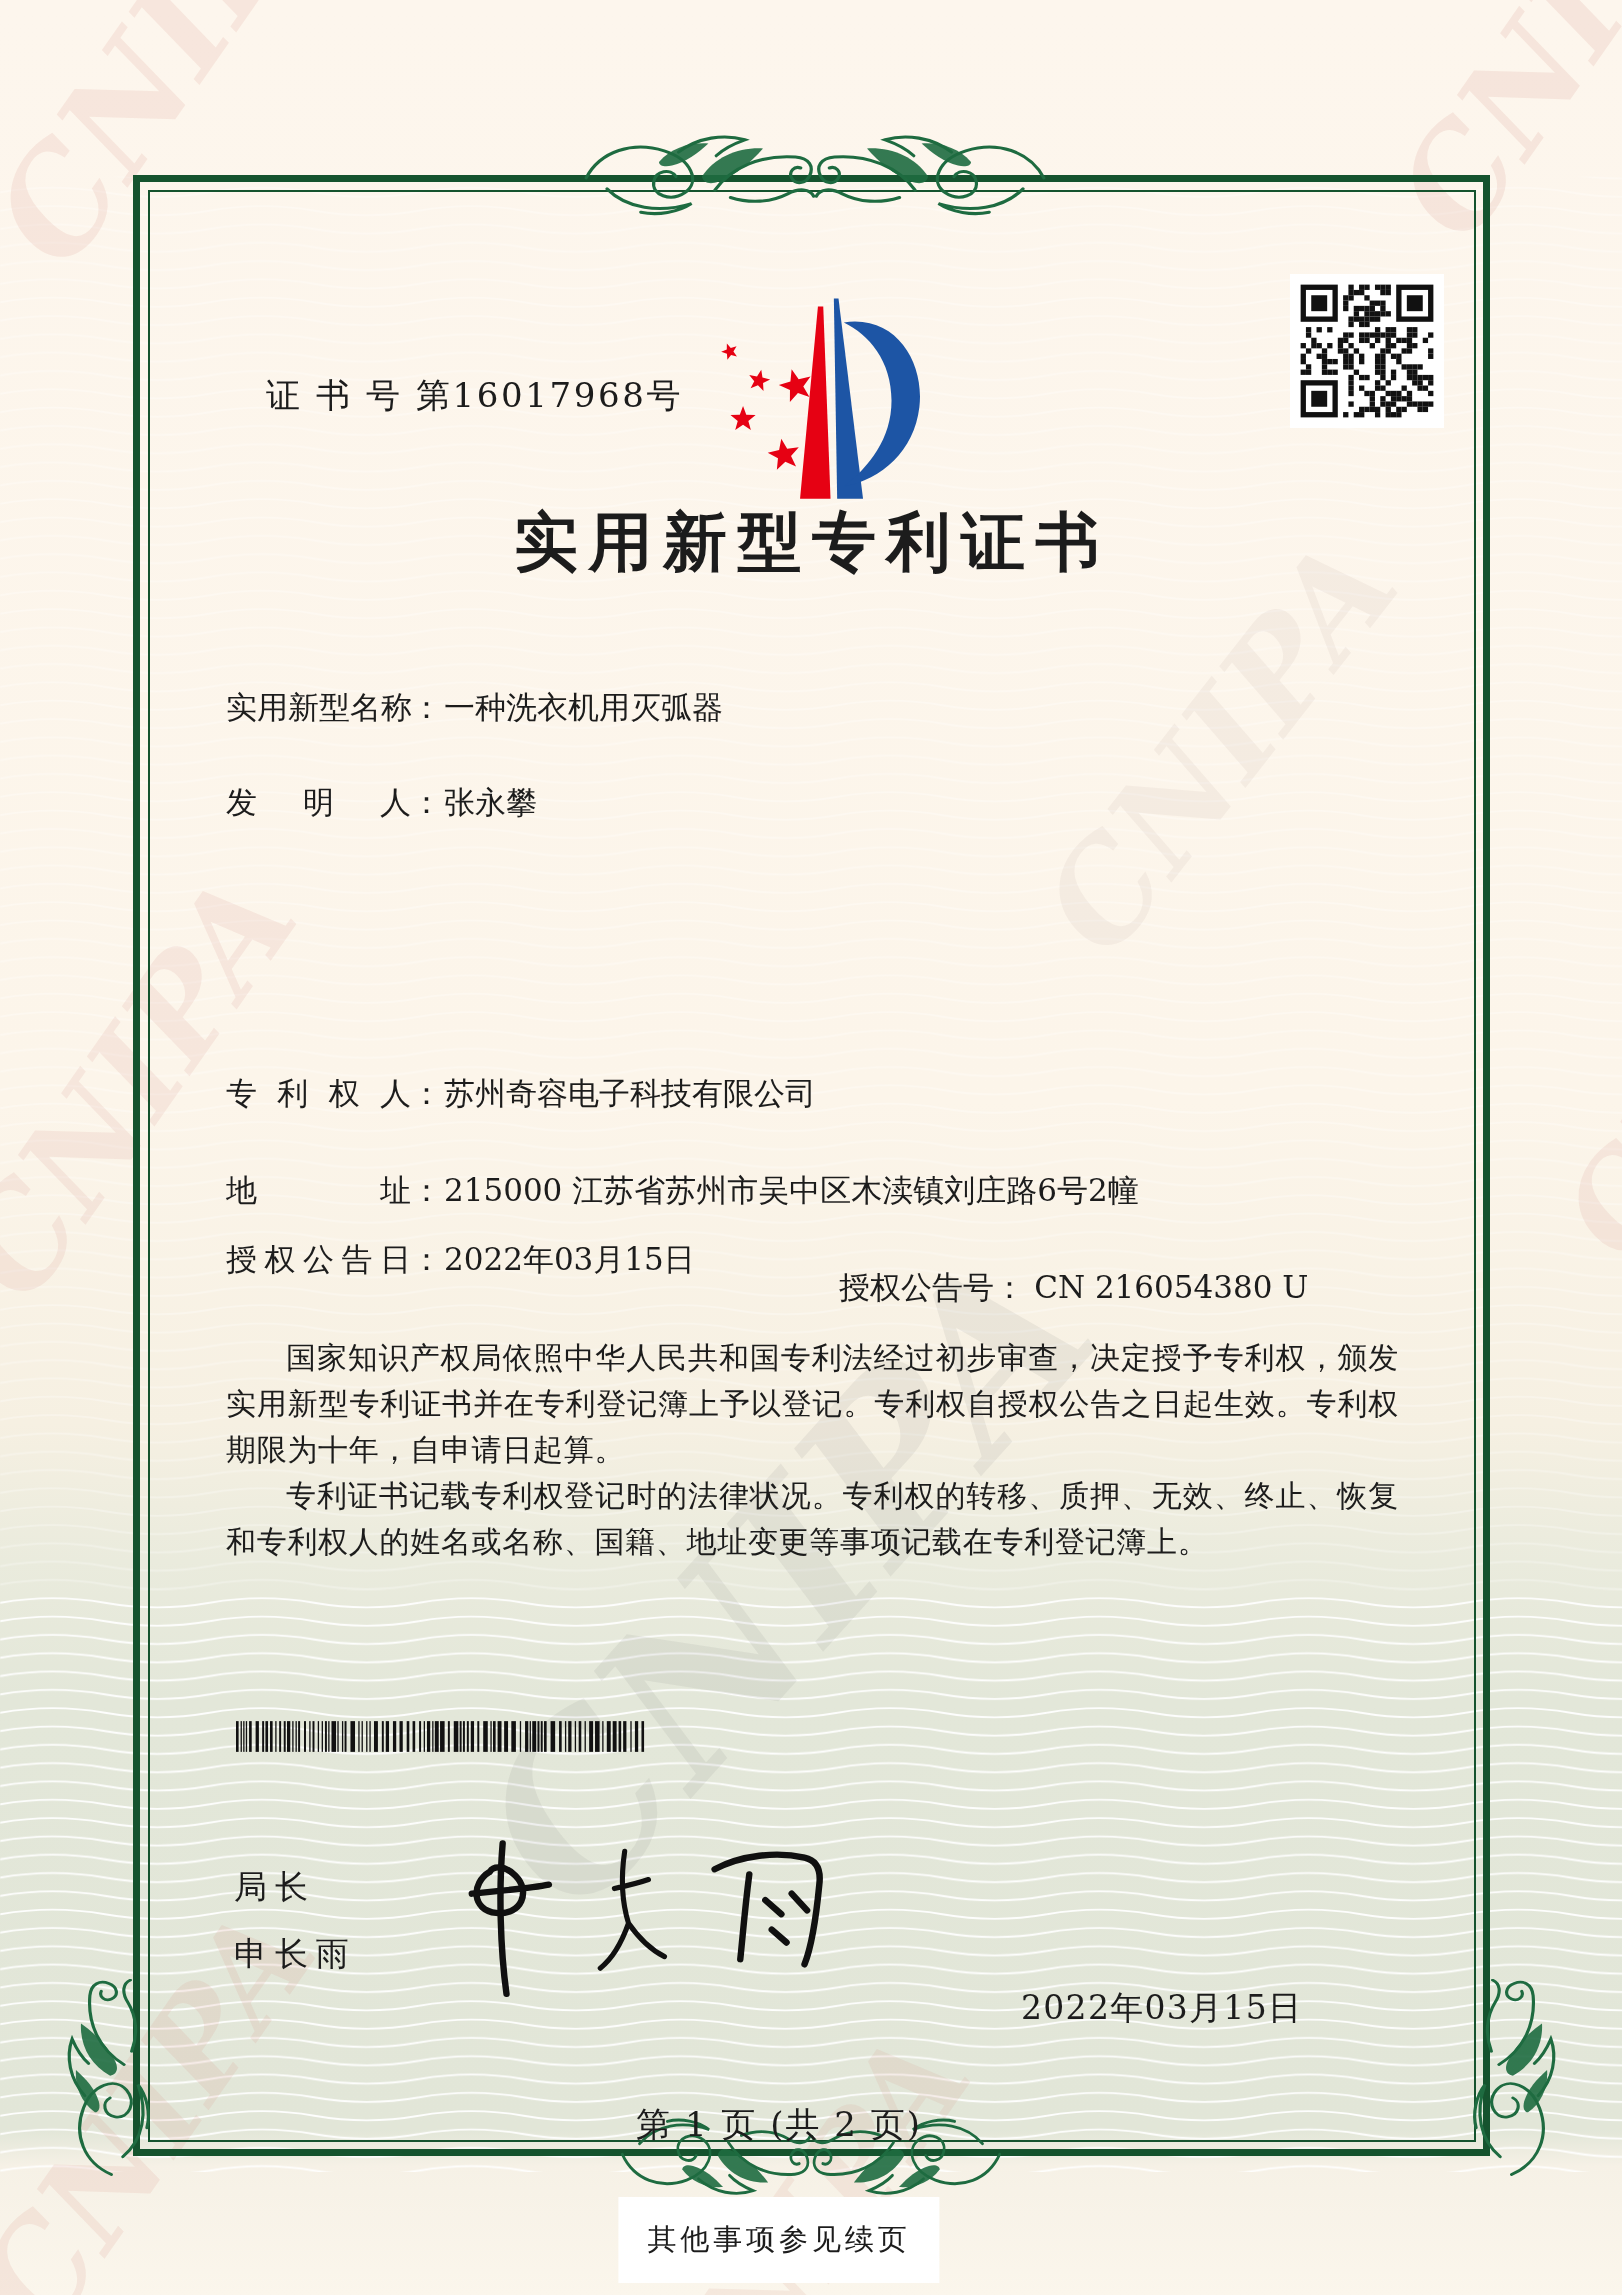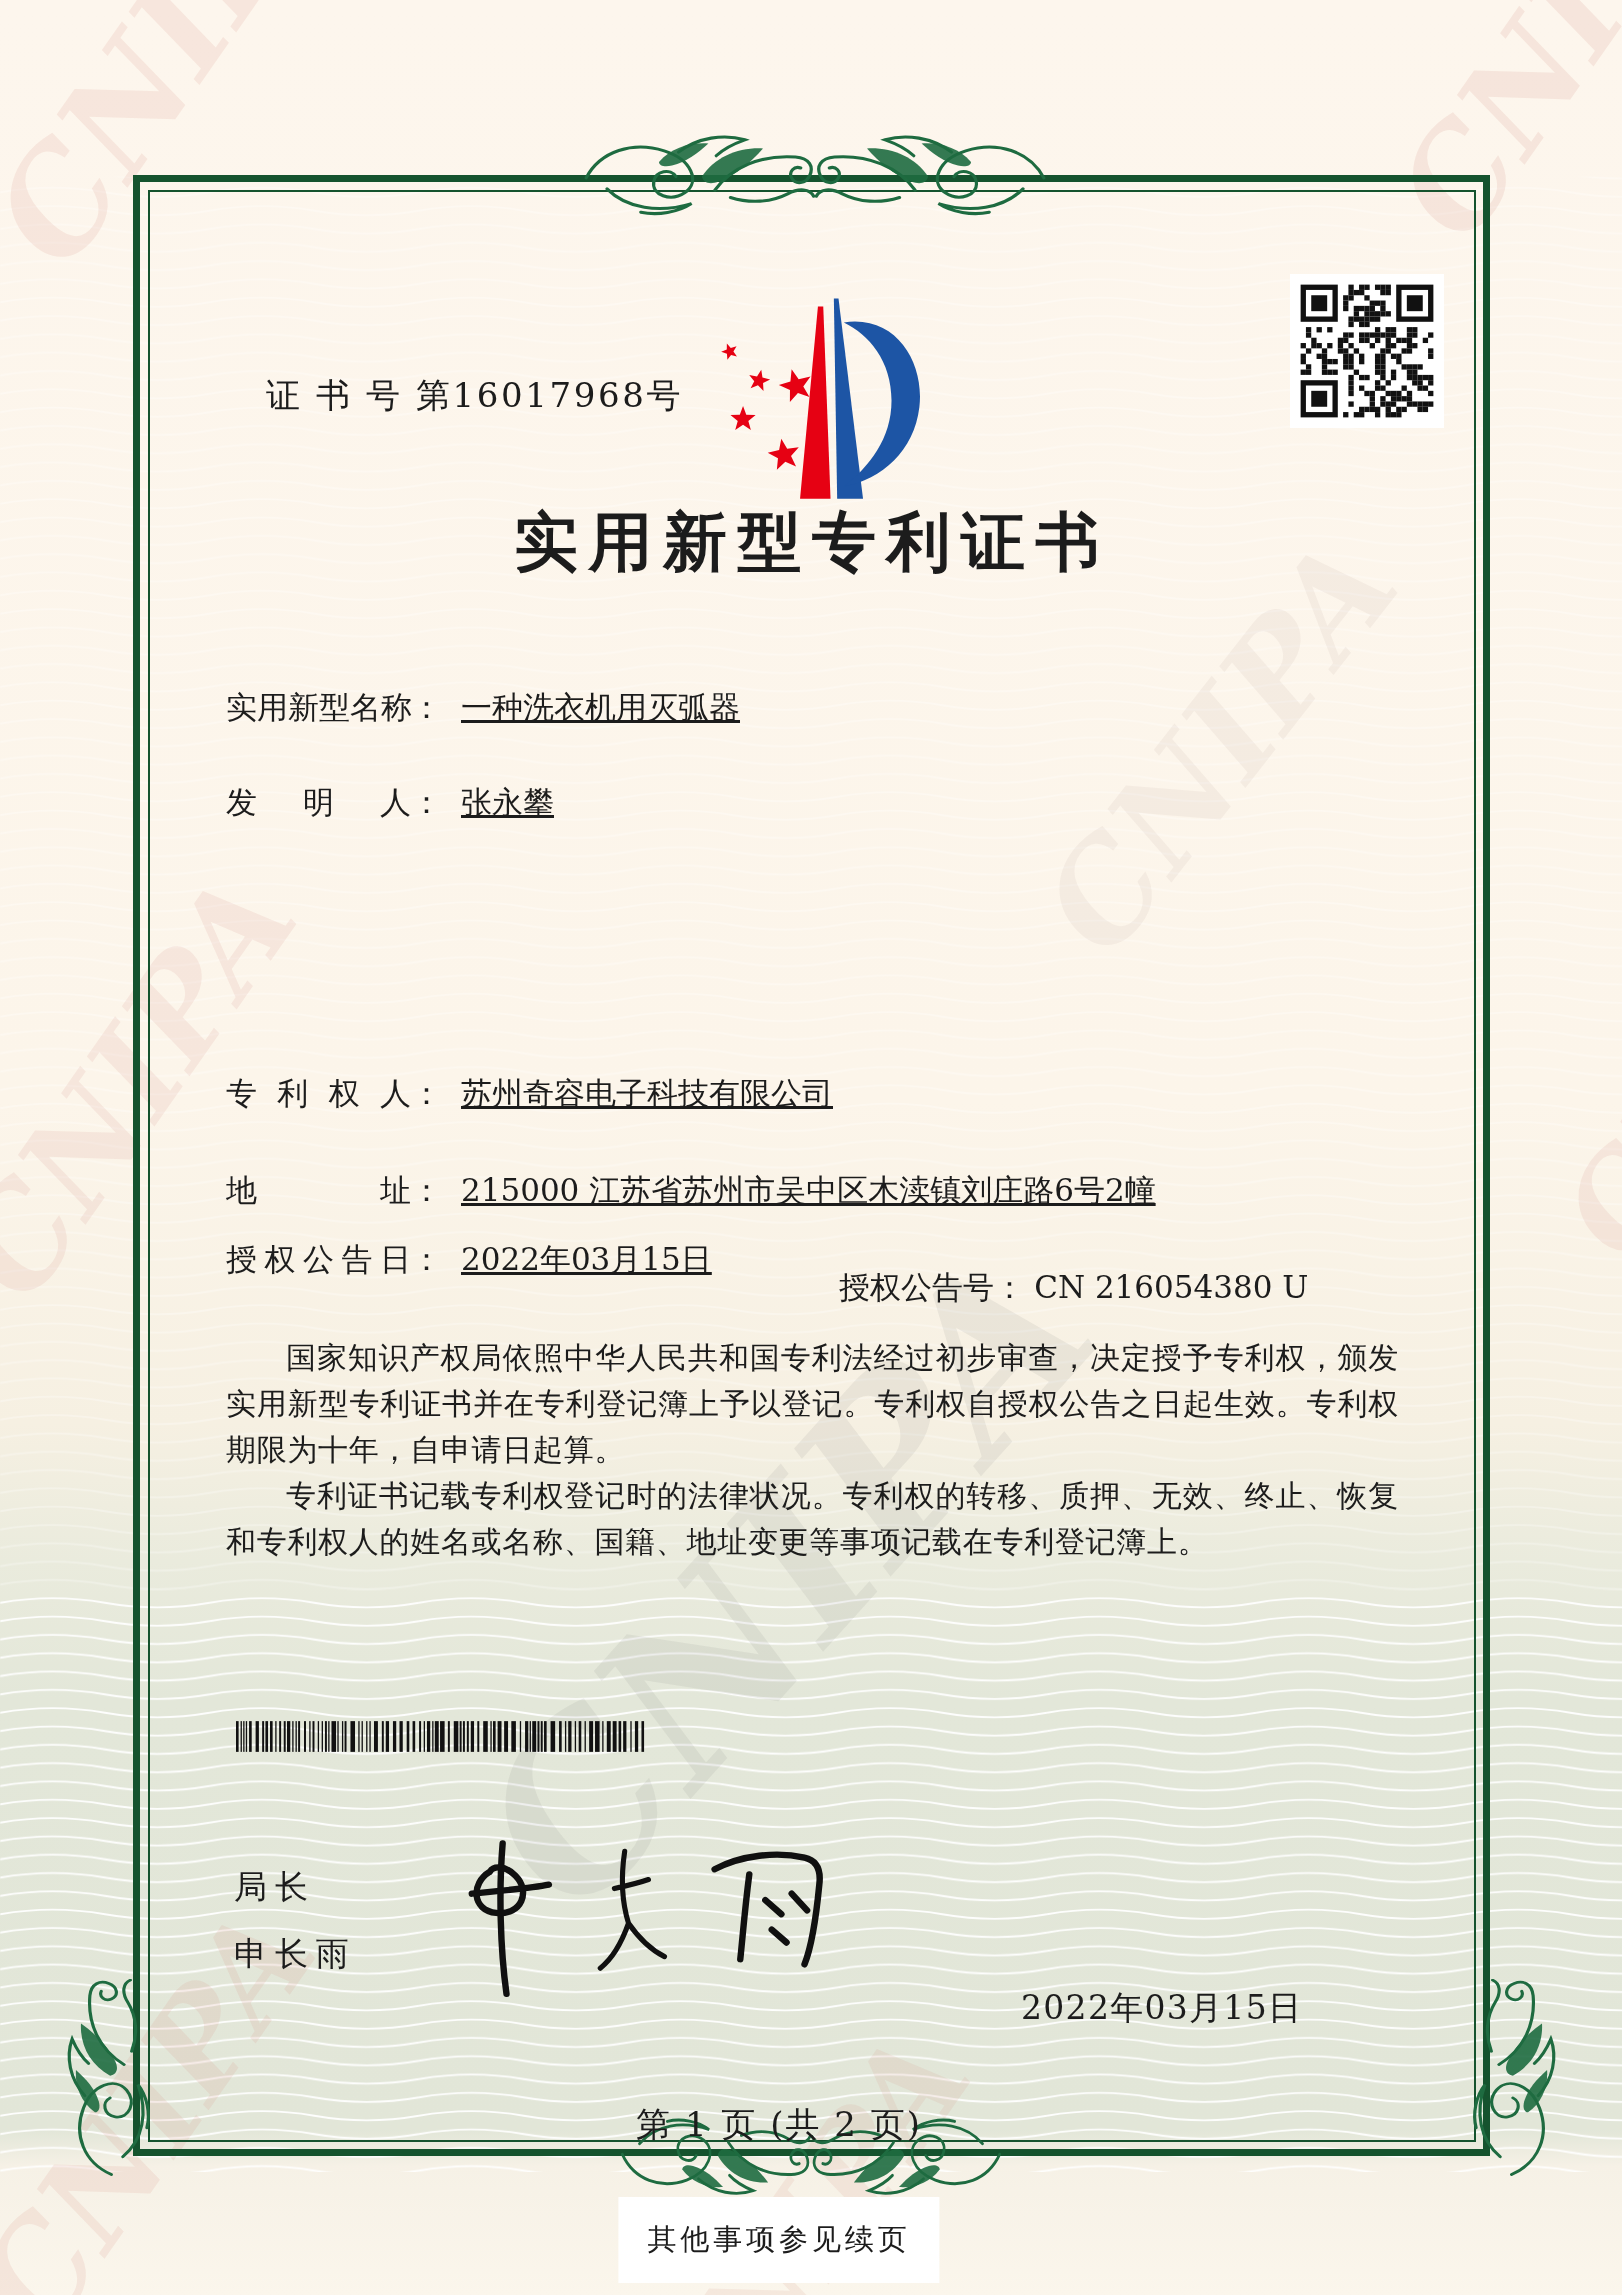--- a/index.html
+++ b/index.html
@@ -17,21 +17,21 @@
   
   .wm{font-family:"DejaVu Serif","Liberation Serif",serif;font-style:italic;font-weight:bold;
       white-space:nowrap;pointer-events:none;line-height:1;}
   
   .certno{left:254px;top:373px;font-size:34px;letter-spacing:2.6px;margin-left:12px;}
   .title{left:812px;top:499px;transform:translateX(-50%);font-size:64px;font-weight:bold;letter-spacing:10.5px;white-space:nowrap;}
   
   .row{left:226px;font-size:31px;white-space:nowrap;}
   .flabel{display:inline-block;width:185px;text-align:justify;text-align-last:justify;vertical-align:top;}
   .fcolon{display:inline-block;}
-  .fvalue{margin-left:19px;text-decoration:underline;}
+  .fvalue{margin-left:2px;}
   .grant2{left:839px;font-size:31px;white-space:nowrap;}
   
   .paras{left:226px;top:1335px;width:1173px;font-size:30px;line-height:46px;text-align:justify;letter-spacing:0.7px;}
   .paras p{margin:0;text-indent:2em;}
   
   .director{left:234px;font-size:33px;letter-spacing:7.9px;}
   .date{left:1021px;top:1986px;font-size:33px;letter-spacing:1.3px;}
   .pagenum{left:779px;top:2102px;transform:translateX(-50%);font-size:34px;letter-spacing:2px;white-space:nowrap;}
   .footnote{left:779px;top:2197px;transform:translateX(-50%);font-size:29px;letter-spacing:3.9px;
             background:#ffffff;padding:23px 29px;white-space:nowrap;}

